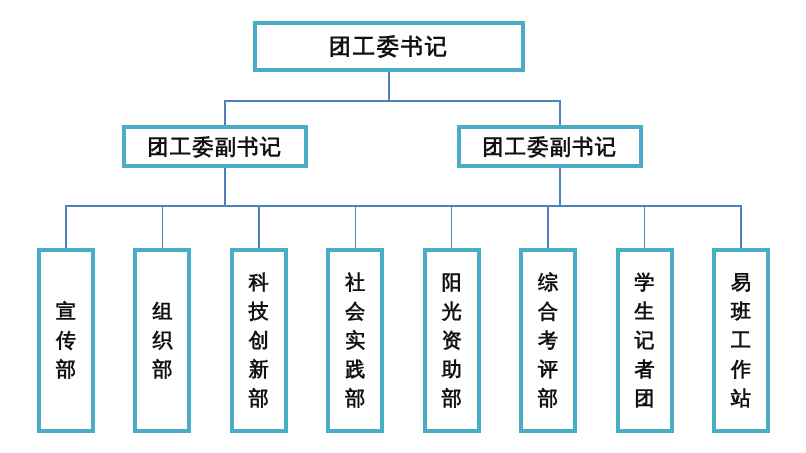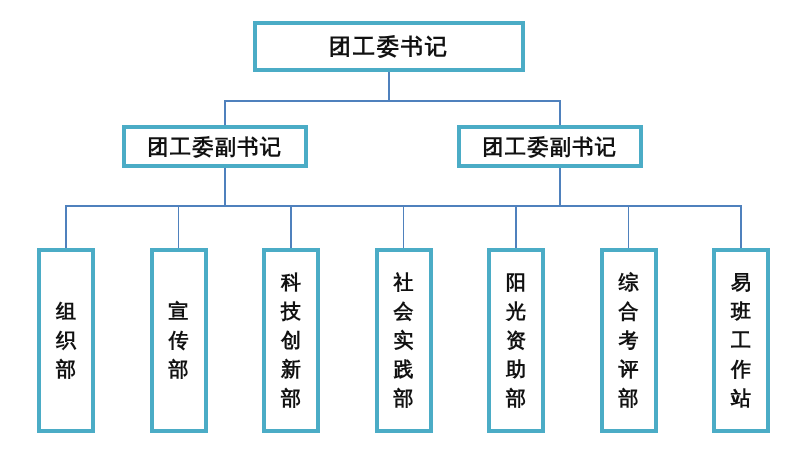--- a/index.html
+++ b/index.html
@@ -110,41 +110,45 @@
   <div class="node deputy d2">团工委副书记</div>
 
   <div class="line v" style="left:224px; top:168px; height:37px;"></div>
   <div class="line v" style="left:559px; top:168px; height:37px;"></div>
 
   <div class="line h" style="left:66px; top:205px; width:676px;"></div>
 
   <div class="depts">
     <div class="dept">
       <i class="drop"></i>
-      <span class="vlabel">组织部</span>
+      <span class="vlabel">宣传部</span>
     </div>
     <div class="dept">
       <i class="drop"></i>
-      <span class="vlabel">宣传部</span>
+      <span class="vlabel">组织部</span>
     </div>
     <div class="dept">
       <i class="drop"></i>
       <span class="vlabel">科技创新部</span>
     </div>
     <div class="dept">
       <i class="drop"></i>
       <span class="vlabel">社会实践部</span>
     </div>
     <div class="dept">
       <i class="drop"></i>
       <span class="vlabel">阳光资助部</span>
     </div>
     <div class="dept">
       <i class="drop"></i>
       <span class="vlabel">综合考评部</span>
     </div>
     <div class="dept">
       <i class="drop"></i>
+      <span class="vlabel">学生记者团</span>
+    </div>
+    <div class="dept">
+      <i class="drop"></i>
       <span class="vlabel">易班工作站</span>
     </div>
   </div>
 
 </div>
 
 </body></html>

